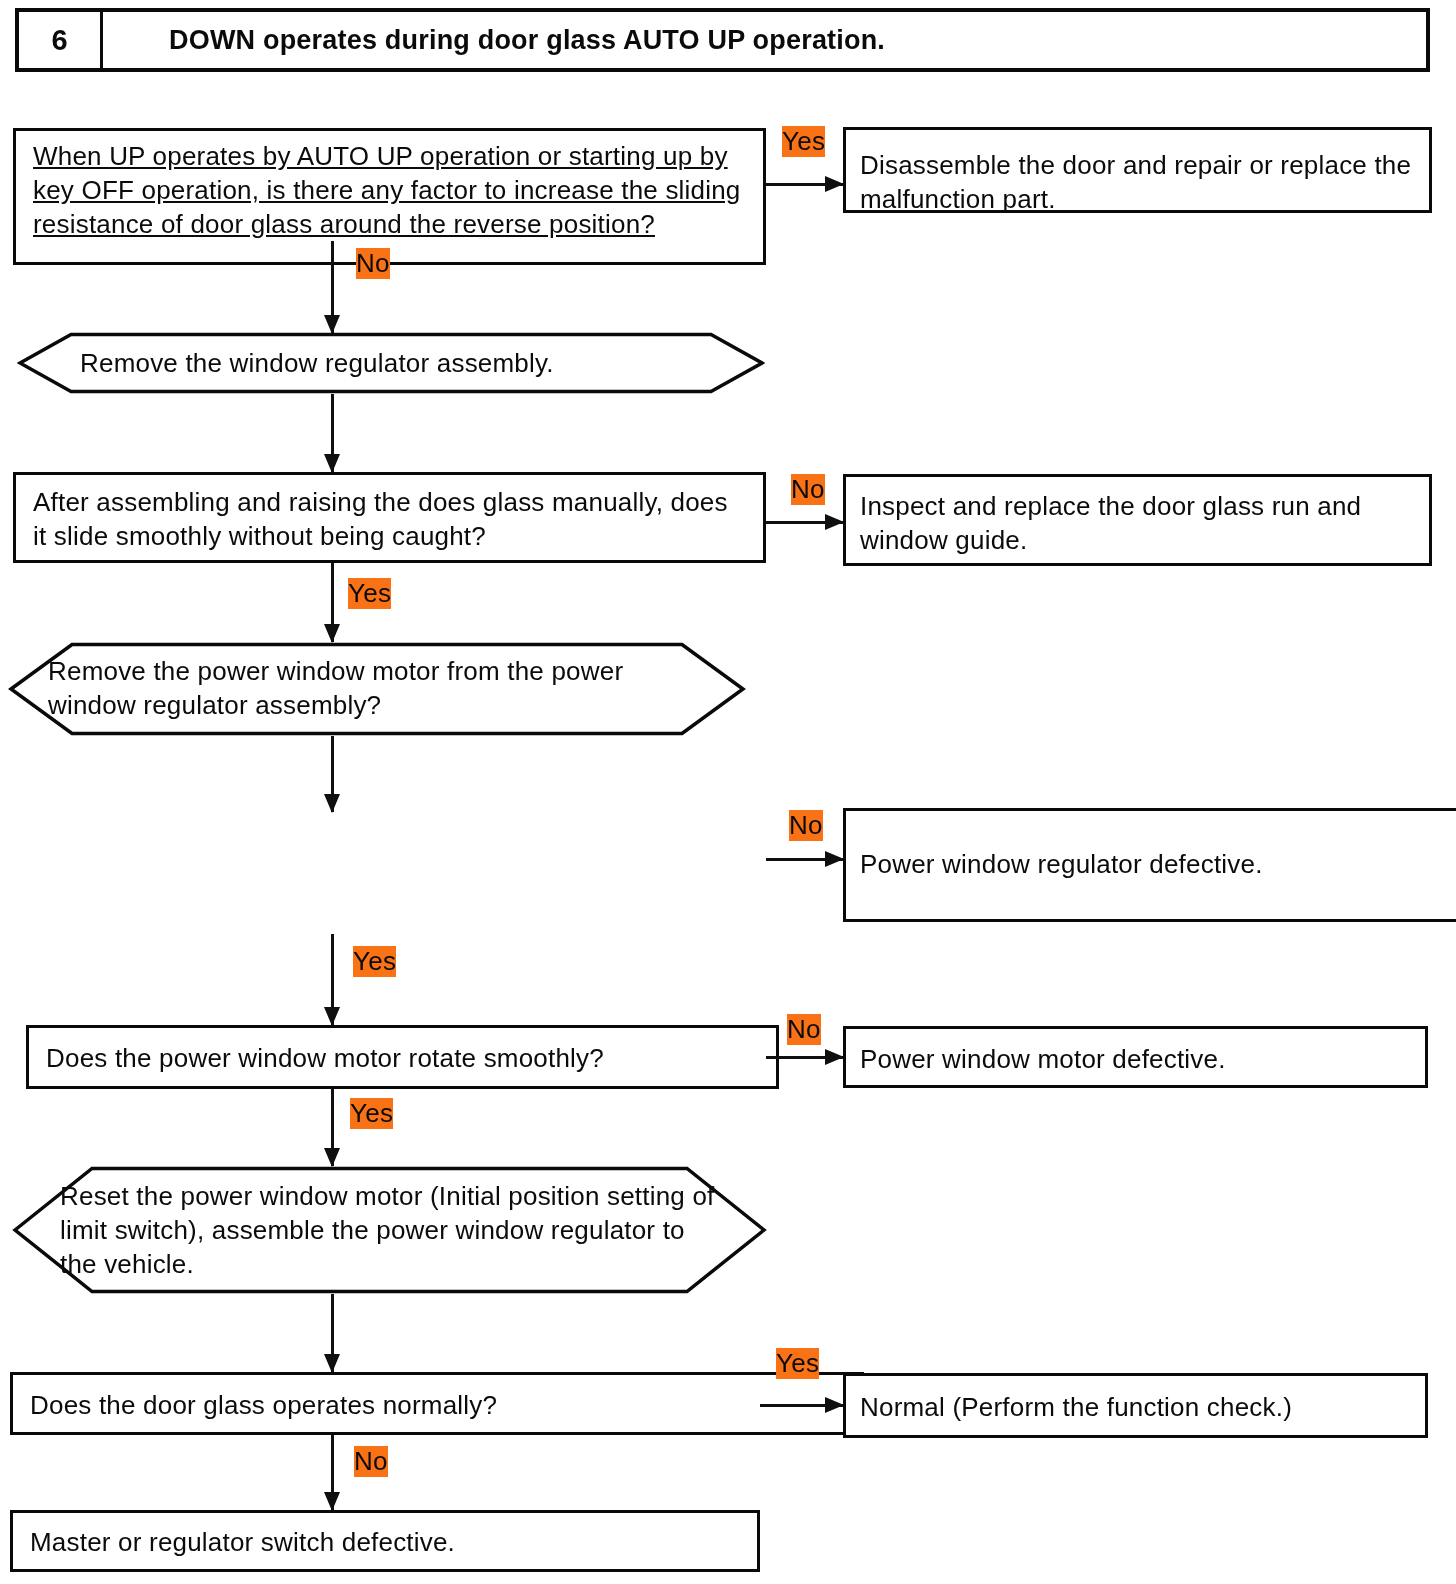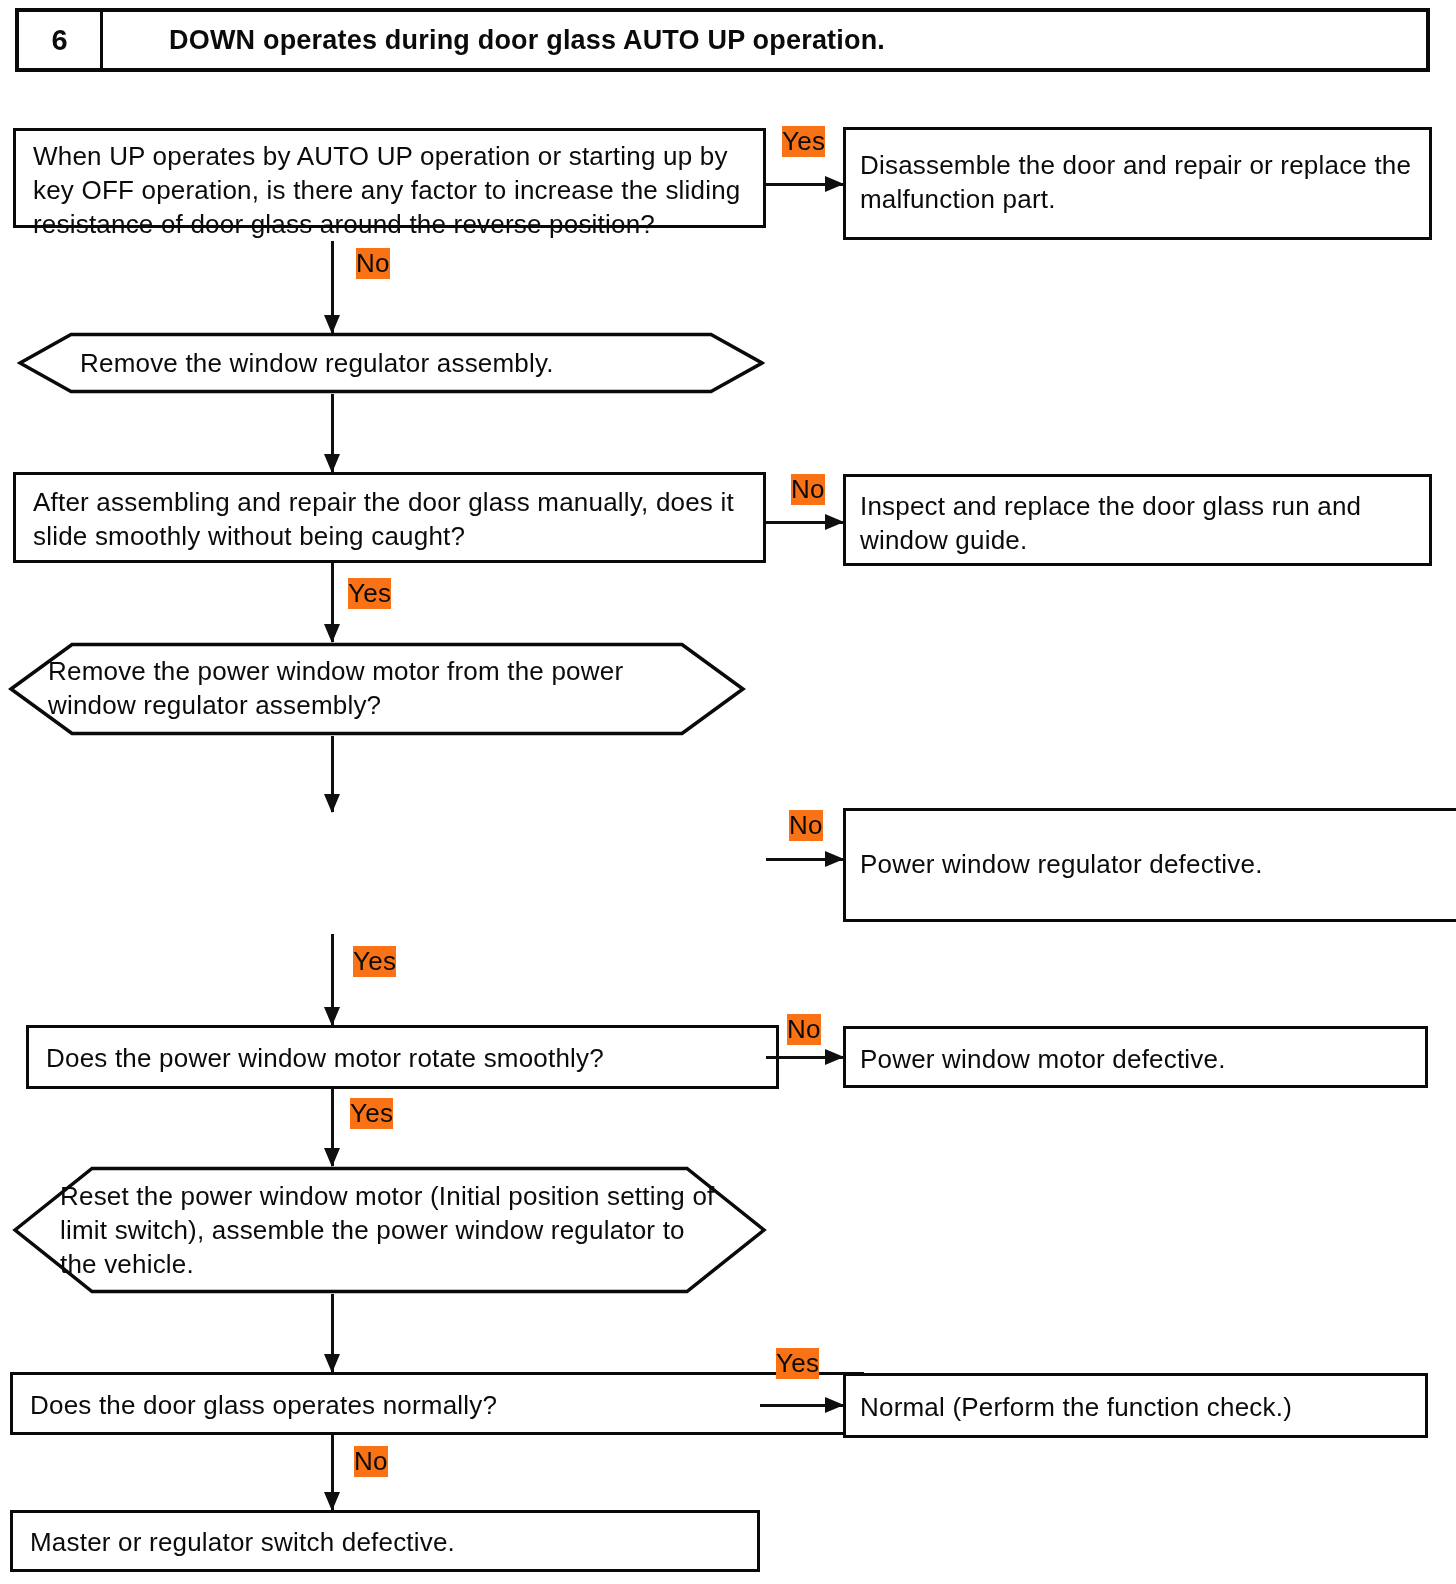--- a/index.html
+++ b/index.html
@@ -82,38 +82,38 @@
 </head>
 <body>
 
 <div id="canvas">
 
   <div class="header-box">
     <div class="header-num">6</div>
     <div class="header-title">DOWN operates during door glass AUTO UP operation.</div>
   </div>
 
-  <div class="node" style="left:13px; top:128px; width:753px; height:100px; padding:8px 16px 0 17px;">When UP operates by AUTO UP operation or starting up by key OFF operation, is there any factor to increase the sliding resistance of door glass around the reverse position?</div>
+  <div class="node" style="left:13px; top:128px; width:753px; height:137px; padding:8px 16px 0 17px;text-decoration:underline;">When UP operates by AUTO UP operation or starting up by key OFF operation, is there any factor to increase the sliding resistance of door glass around the reverse position?</div>
   <div class="flabel" style="left:782px; top:126px;">Yes</div>
   <div class="harrow" style="left:766px; top:183px; width:77px;"></div>
-  <div class="node" style="left:843px; top:127px; width:589px; height:113px; padding:18px 14px 0 14px;">Disassemble the door and repair or replace the malfunction part.</div>
+  <div class="node" style="left:843px; top:127px; width:589px; height:86px; padding:18px 14px 0 14px;">Disassemble the door and repair or replace the malfunction part.</div>
 
   <div class="varrow" style="left:331px; top:241px; height:92px;"></div>
   <div class="flabel" style="left:356px; top:248px;">No</div>
 
   <div class="hexwrap" style="left:17px; top:332px; width:748px; height:62px;">
     <svg width="748" height="62" viewBox="0 0 748 62">
       <polygon points="3,31 54,2.5 694,2.5 745,31 694,59.5 54,59.5" fill="#ffffff" stroke="#0a0a0a" stroke-width="3.5"></polygon>
     </svg>
     <div class="hextext" style="left:63px; top:14px; width:650px;">Remove the window regulator assembly.</div>
   </div>
 
   <div class="varrow" style="left:331px; top:394px; height:78px;"></div>
 
-  <div class="node" style="left:13px; top:472px; width:753px; height:91px; padding:10px 16px 0 17px;">After assembling and repair the door glass manually, does it slide smoothly without being caught?</div>
+  <div class="node" style="left:13px; top:472px; width:753px; height:91px; padding:10px 16px 0 17px;">After assembling and raising the does glass manually, does it slide smoothly without being caught?</div>
   <div class="flabel" style="left:791px; top:474px;">No</div>
   <div class="harrow" style="left:766px; top:521px; width:77px;"></div>
   <div class="node" style="left:843px; top:474px; width:589px; height:92px; padding:12px 14px 0 14px;">Inspect and replace the door glass run and window guide.</div>
 
   <div class="varrow" style="left:331px; top:563px; height:79px;"></div>
   <div class="flabel" style="left:348px; top:578px;">Yes</div>
 
   <div class="hexwrap" style="left:8px; top:642px; width:738px; height:94px;">
     <svg width="738" height="94" viewBox="0 0 738 94">
       <polygon points="3,47 64,2.5 674,2.5 735,47 674,91.5 64,91.5" fill="#ffffff" stroke="#0a0a0a" stroke-width="3.5"></polygon>

